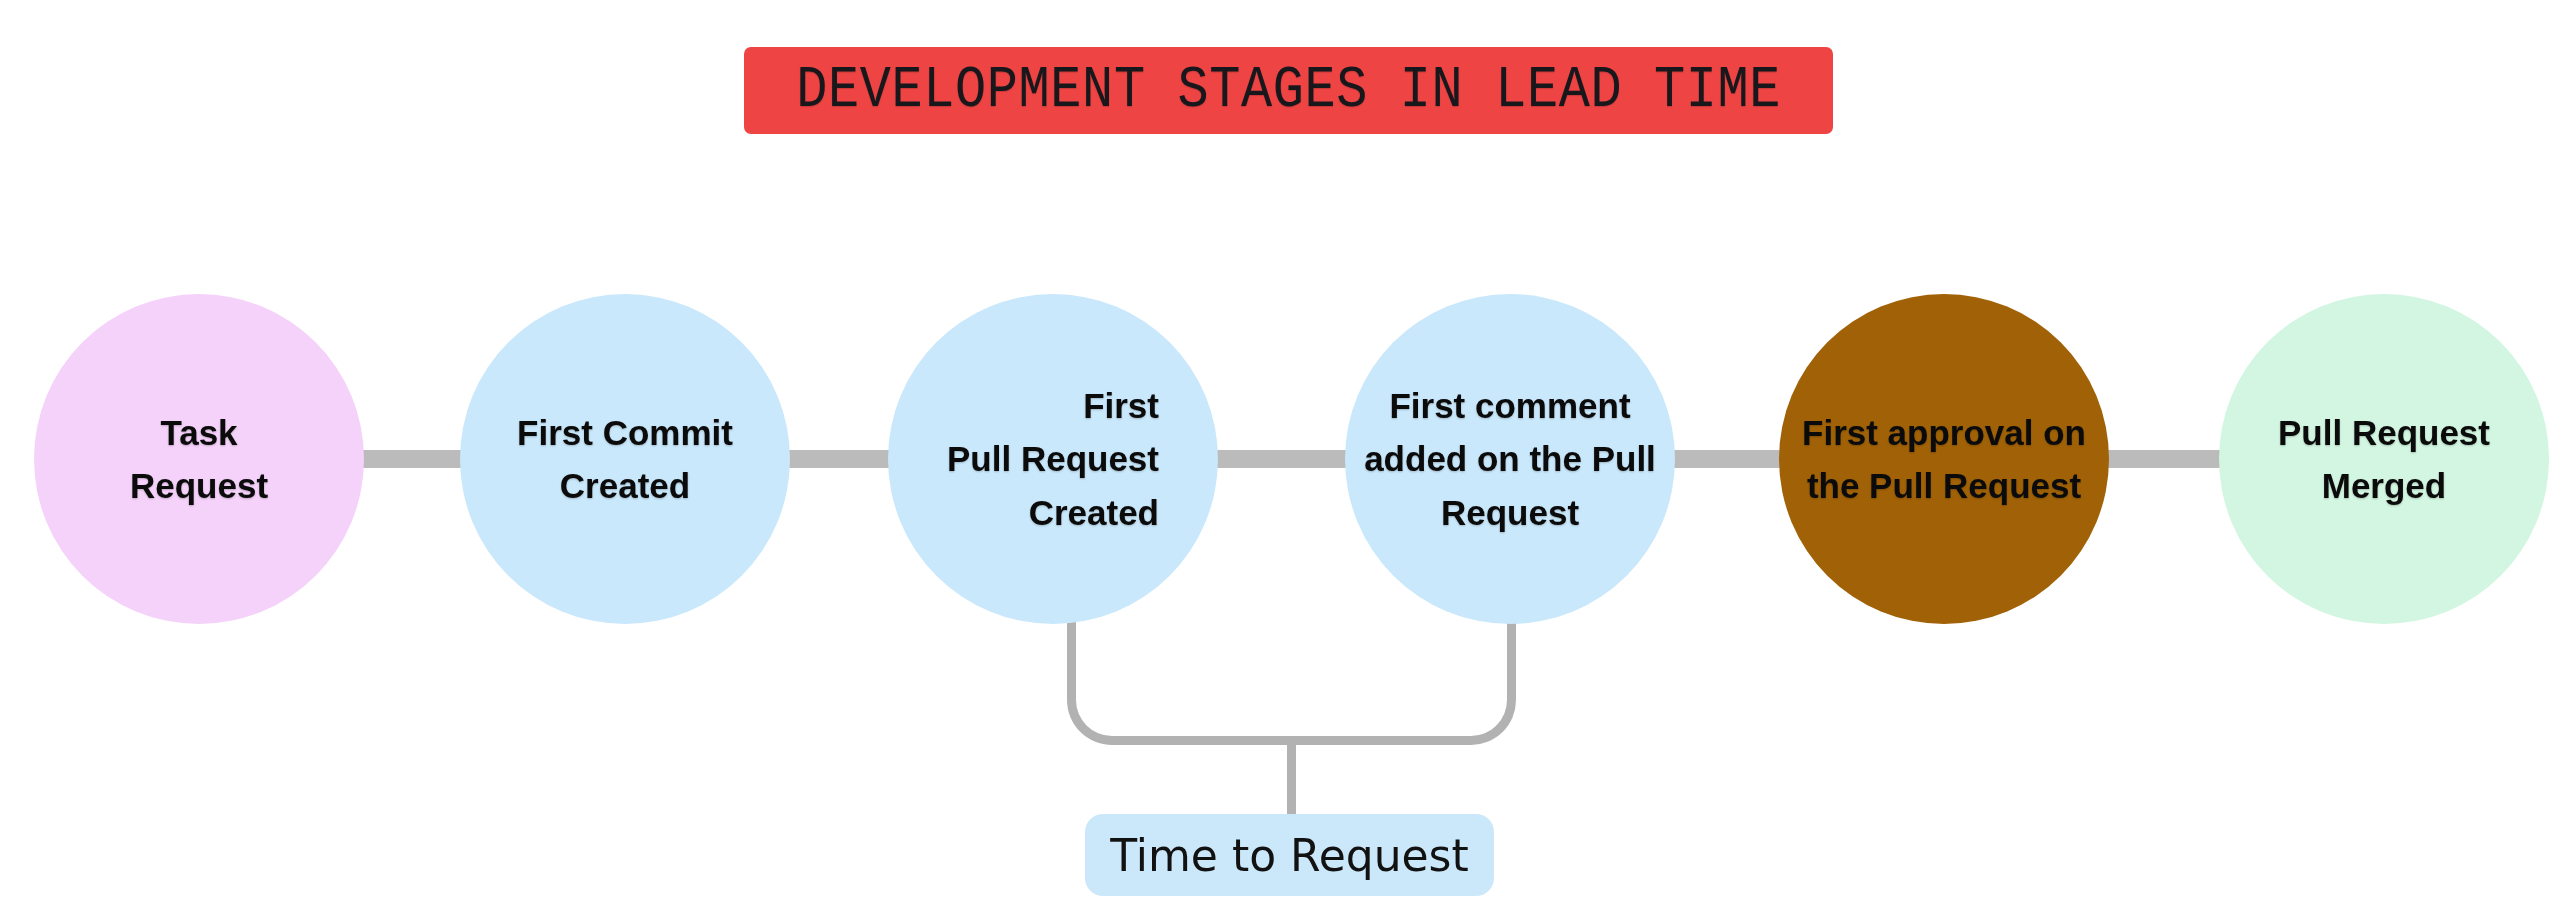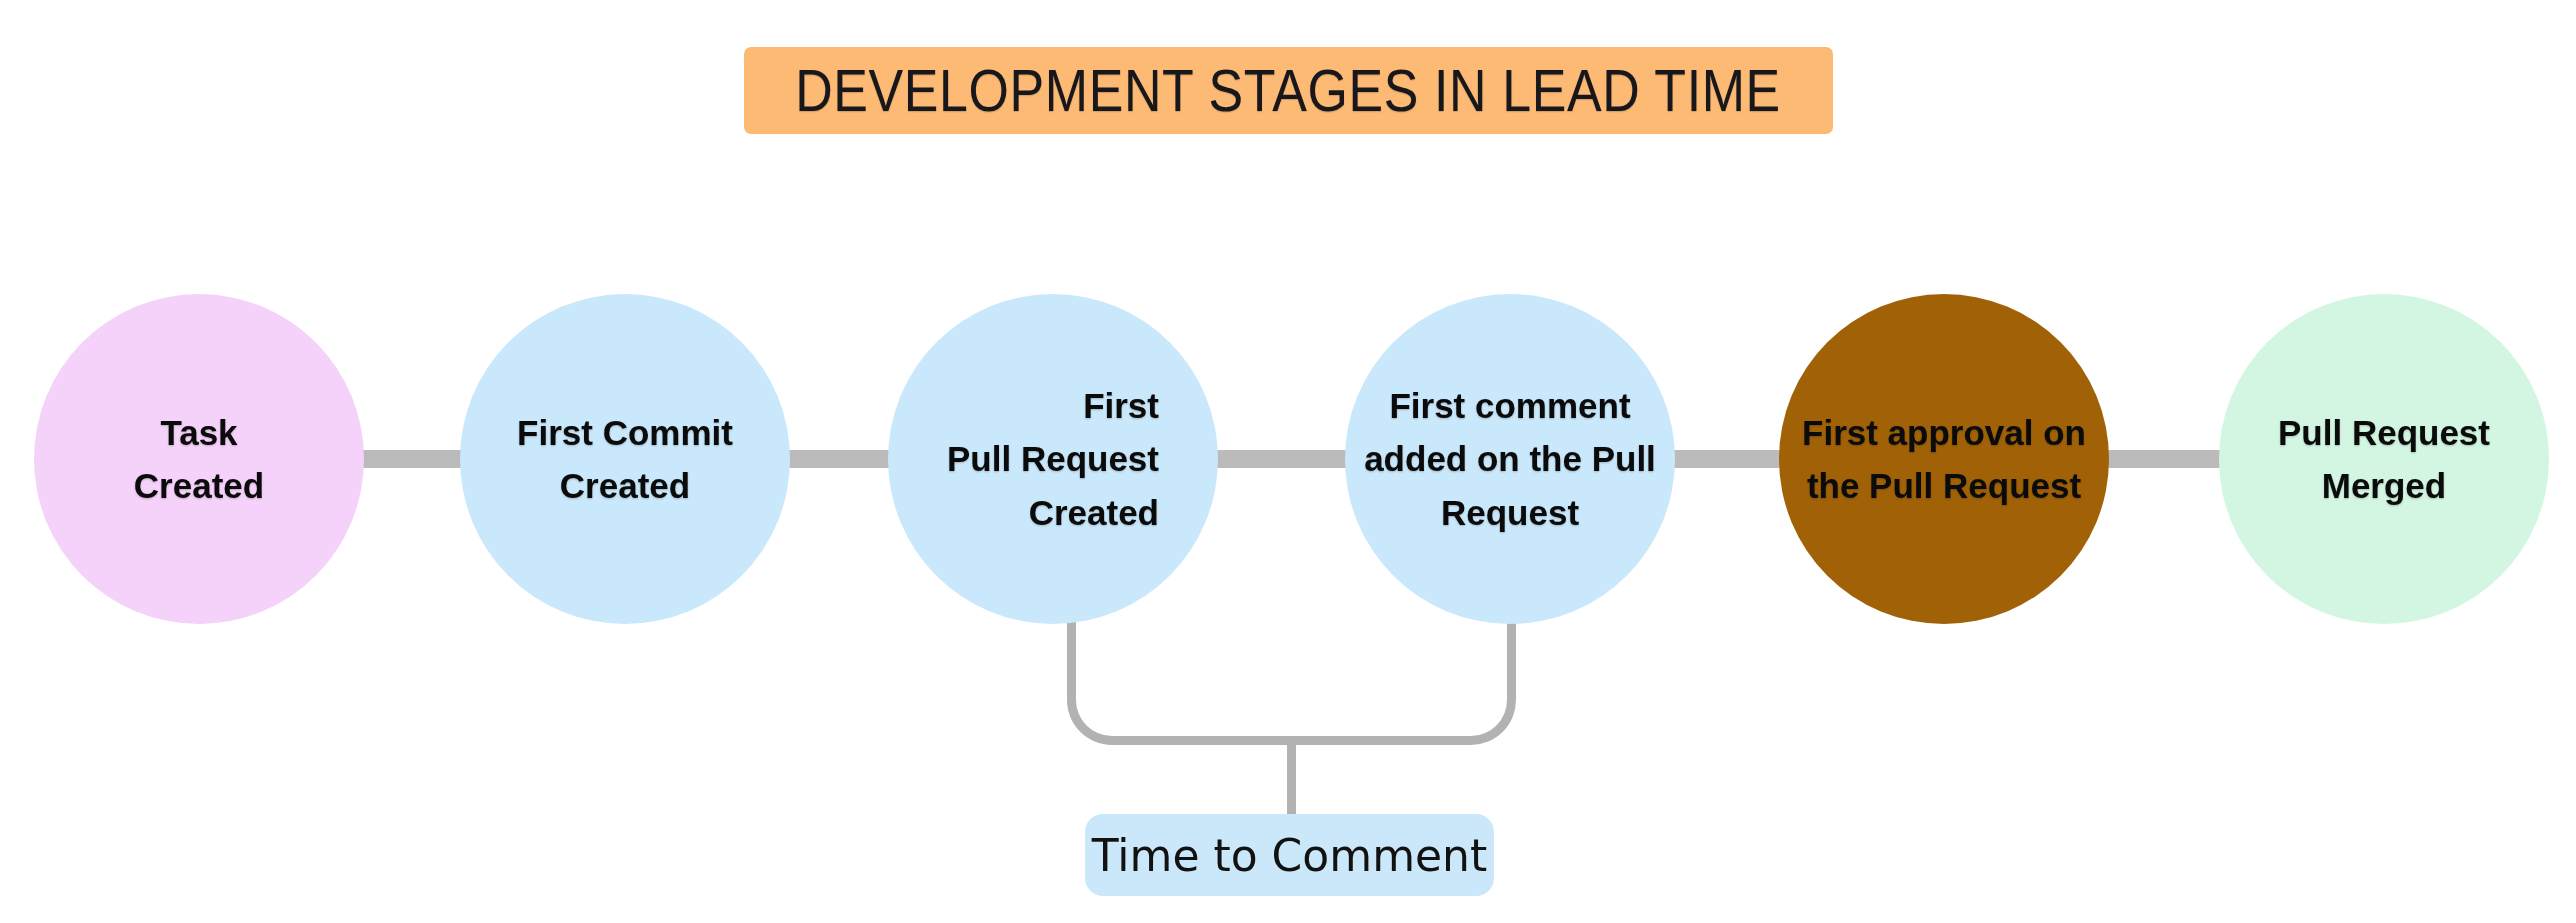--- a/index.html
+++ b/index.html
@@ -123,29 +123,29 @@
     font-weight: 400;
     color: #121212;
     white-space: nowrap;
   }
 </style>
 </head>
 <body>
 
 <div class="canvas">
 
-  <div class="title-box" style="background: #fdba74;">
+  <div class="title-box" style="background: #ef4444; font-family: Liberation Mono, monospace;">
     <div class="title-text">DEVELOPMENT STAGES IN LEAD TIME</div>
   </div>
 
   <div class="main-connector" style="background: rgb(187, 187, 187);"></div>
 
   <div class="stage s1" style="background: rgb(245, 210, 250);">
     <div class="stage-label">Task
-Created</div>
+Request</div>
   </div>
 
   <div class="stage s2" style="background: rgb(202, 232, 251);">
     <div class="stage-label">First Commit
 Created</div>
   </div>
 
   <div class="stage s3" style="background: rgb(202, 232, 251);">
     <div class="stage-label">First
 Pull Request
@@ -165,17 +165,17 @@
 
   <div class="stage s6" style="background: rgb(210, 246, 225);">
     <div class="stage-label">Pull Request
 Merged</div>
   </div>
 
   <div class="bracket" style="border-color: rgb(178, 178, 178);"></div>
   <div class="bracket-stem" style="background: rgb(178, 178, 178);"></div>
 
   <div class="comment-box" style="background: rgb(203, 232, 250);">
-    <div class="comment-text">Time to Comment</div>
+    <div class="comment-text">Time to Request</div>
   </div>
 
 </div>
 
 
 </body></html>

